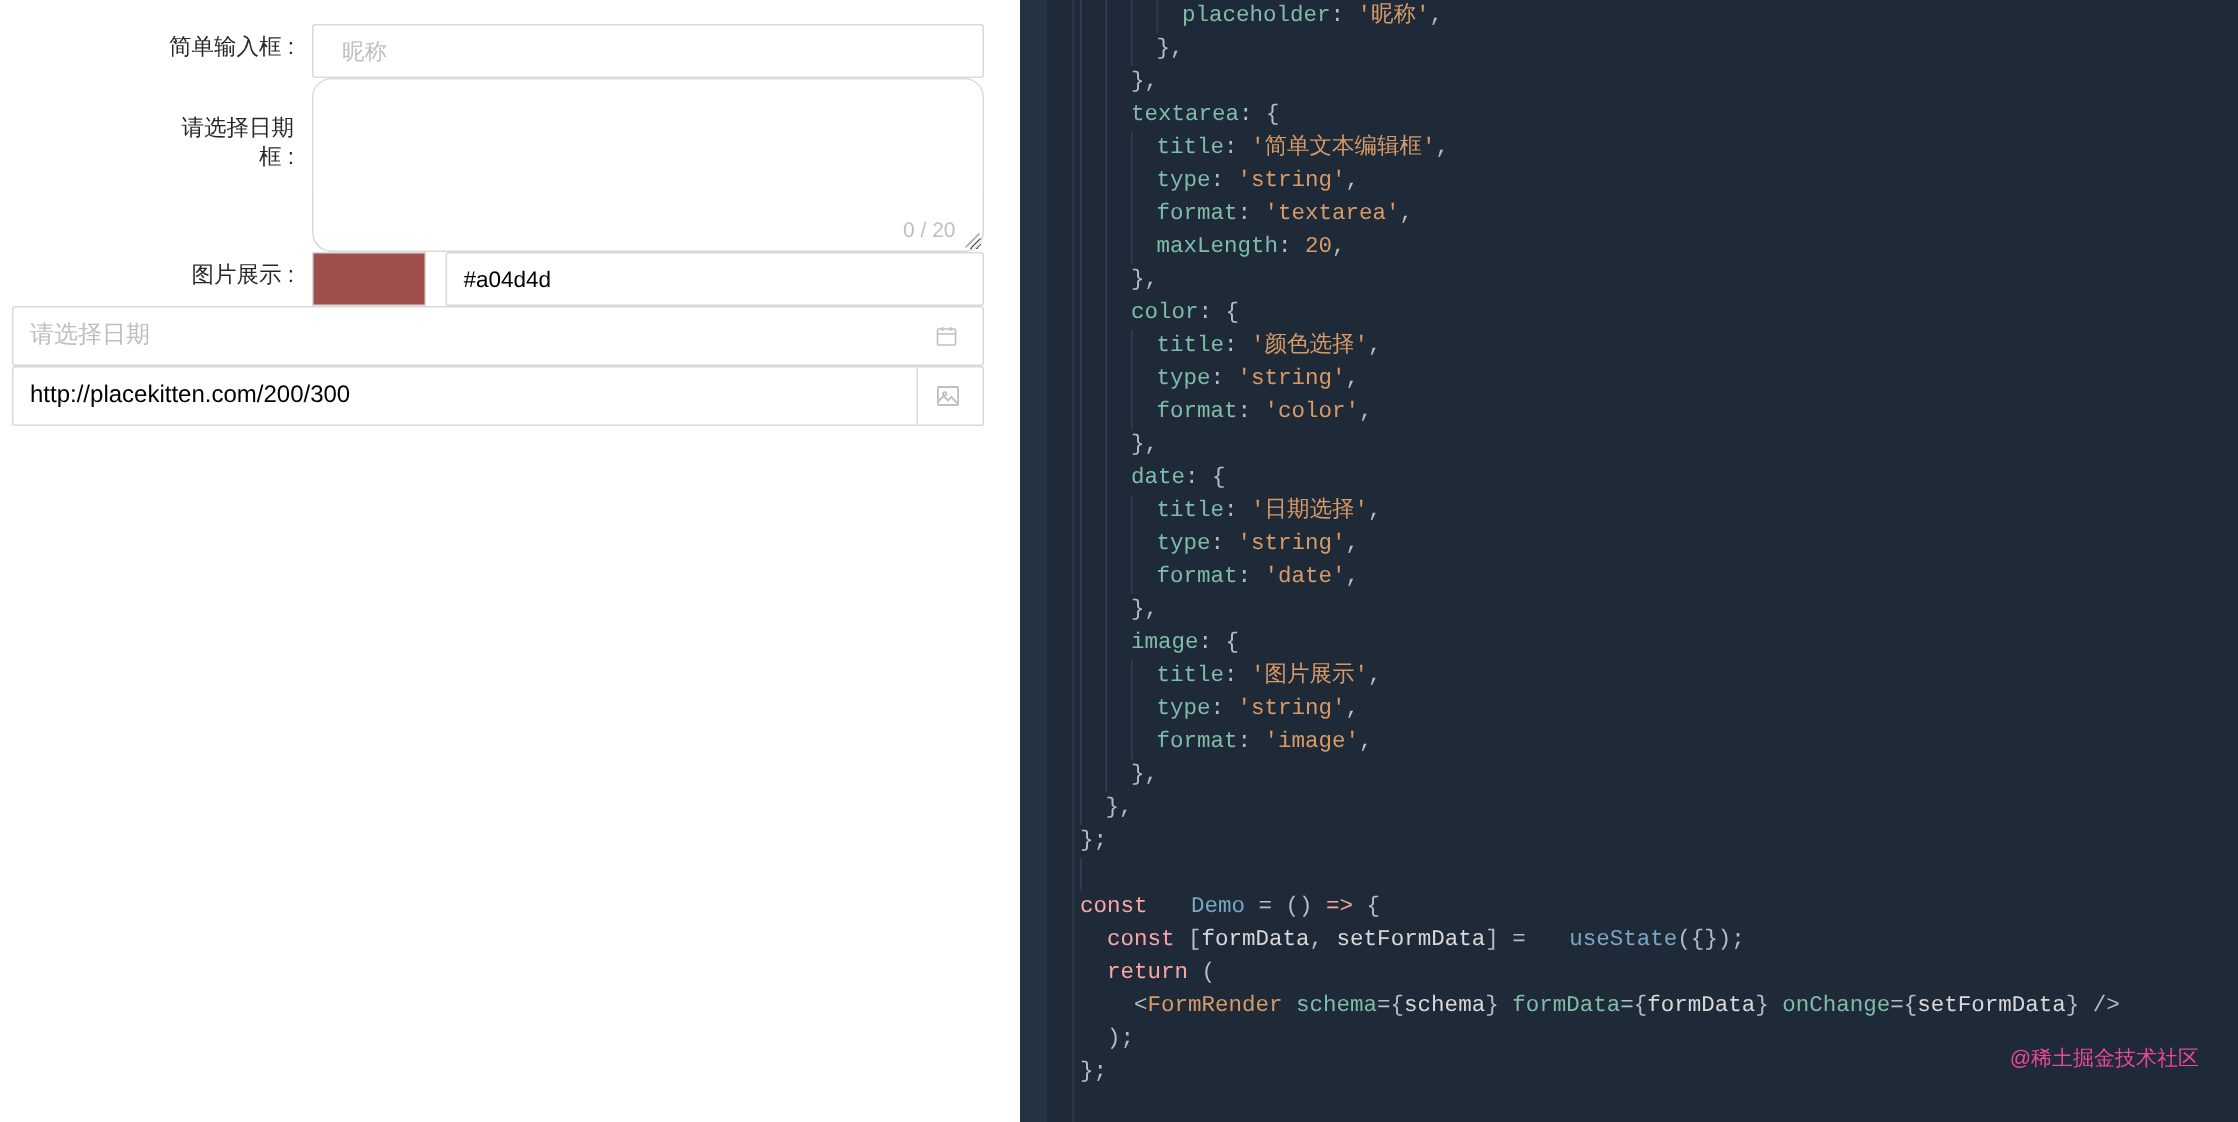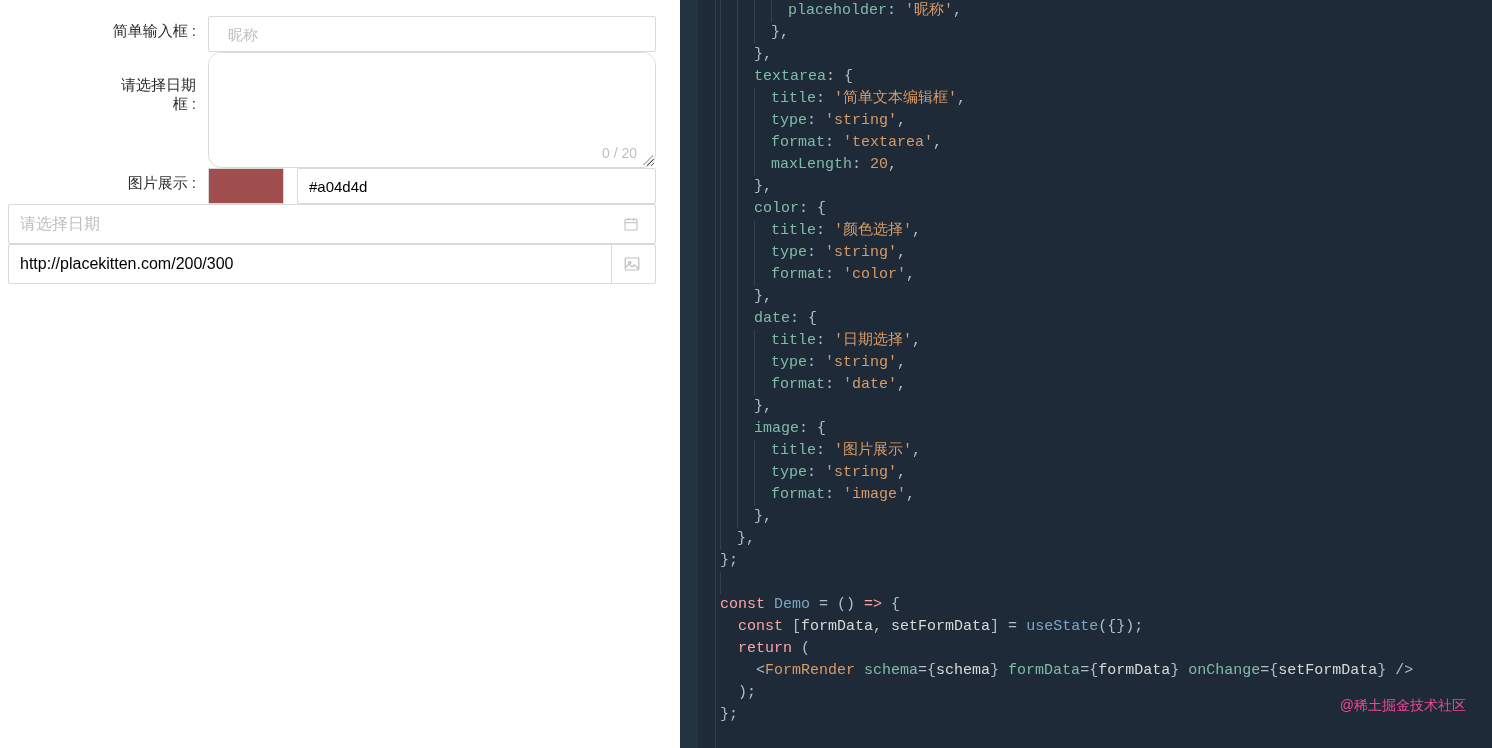--- a/index.html
+++ b/index.html
@@ -154,21 +154,21 @@
     width:17px;
     border-left:1px solid #2f4152;
     height:22px;
     flex-shrink:0;
   }
   .c-key     { color: #7fbca8; }  
   .c-str     { color: #d89a66; }  
   .c-num     { color: #d89a66; }
   .c-punc    { color: #b0bec5; }  
   .c-kw      { color: #fca5a5; }  
-  .c-fn      { color: #7aa6c2; }  
+  .c-fn      { color: #7aa6c2; margin-left: 20px; }  
   .c-var     { color: #d8d8d8; }
   .c-comp    { color: #d89a66; }  
   .c-attr    { color: #7fbca8; }
   .watermark {
     position: absolute;
     right: 26px;
     bottom: 32px;
     font-size: 14px;
     color: #ec4899;
     font-family: sans-serif;

